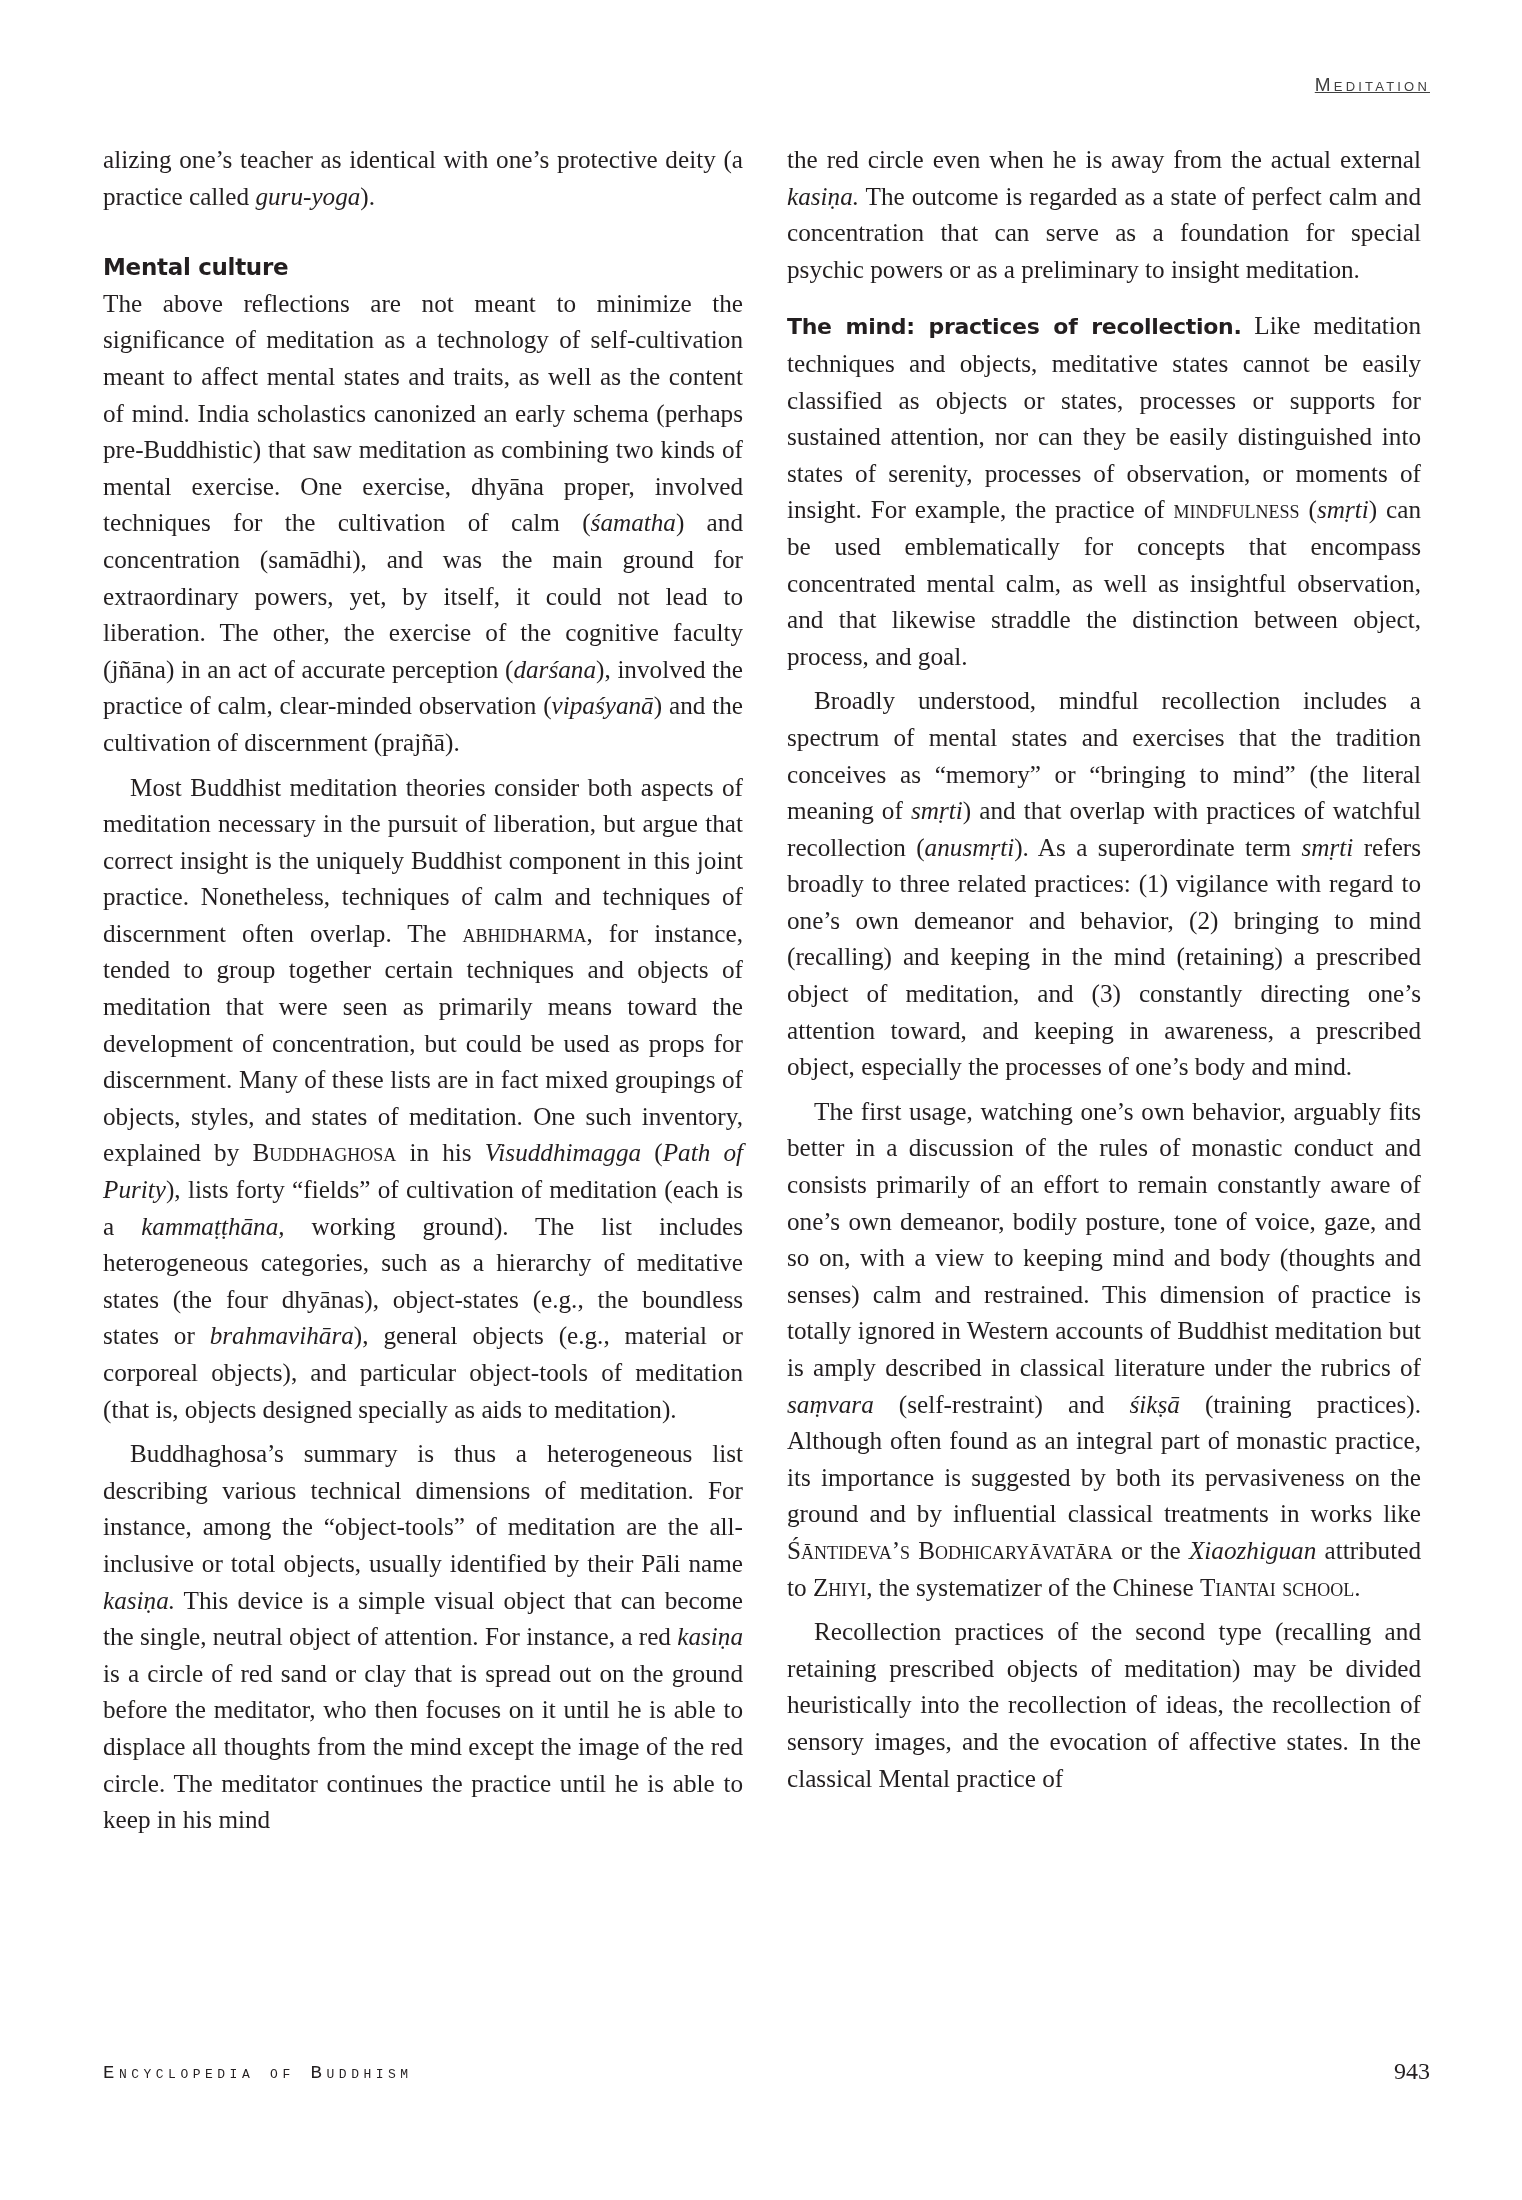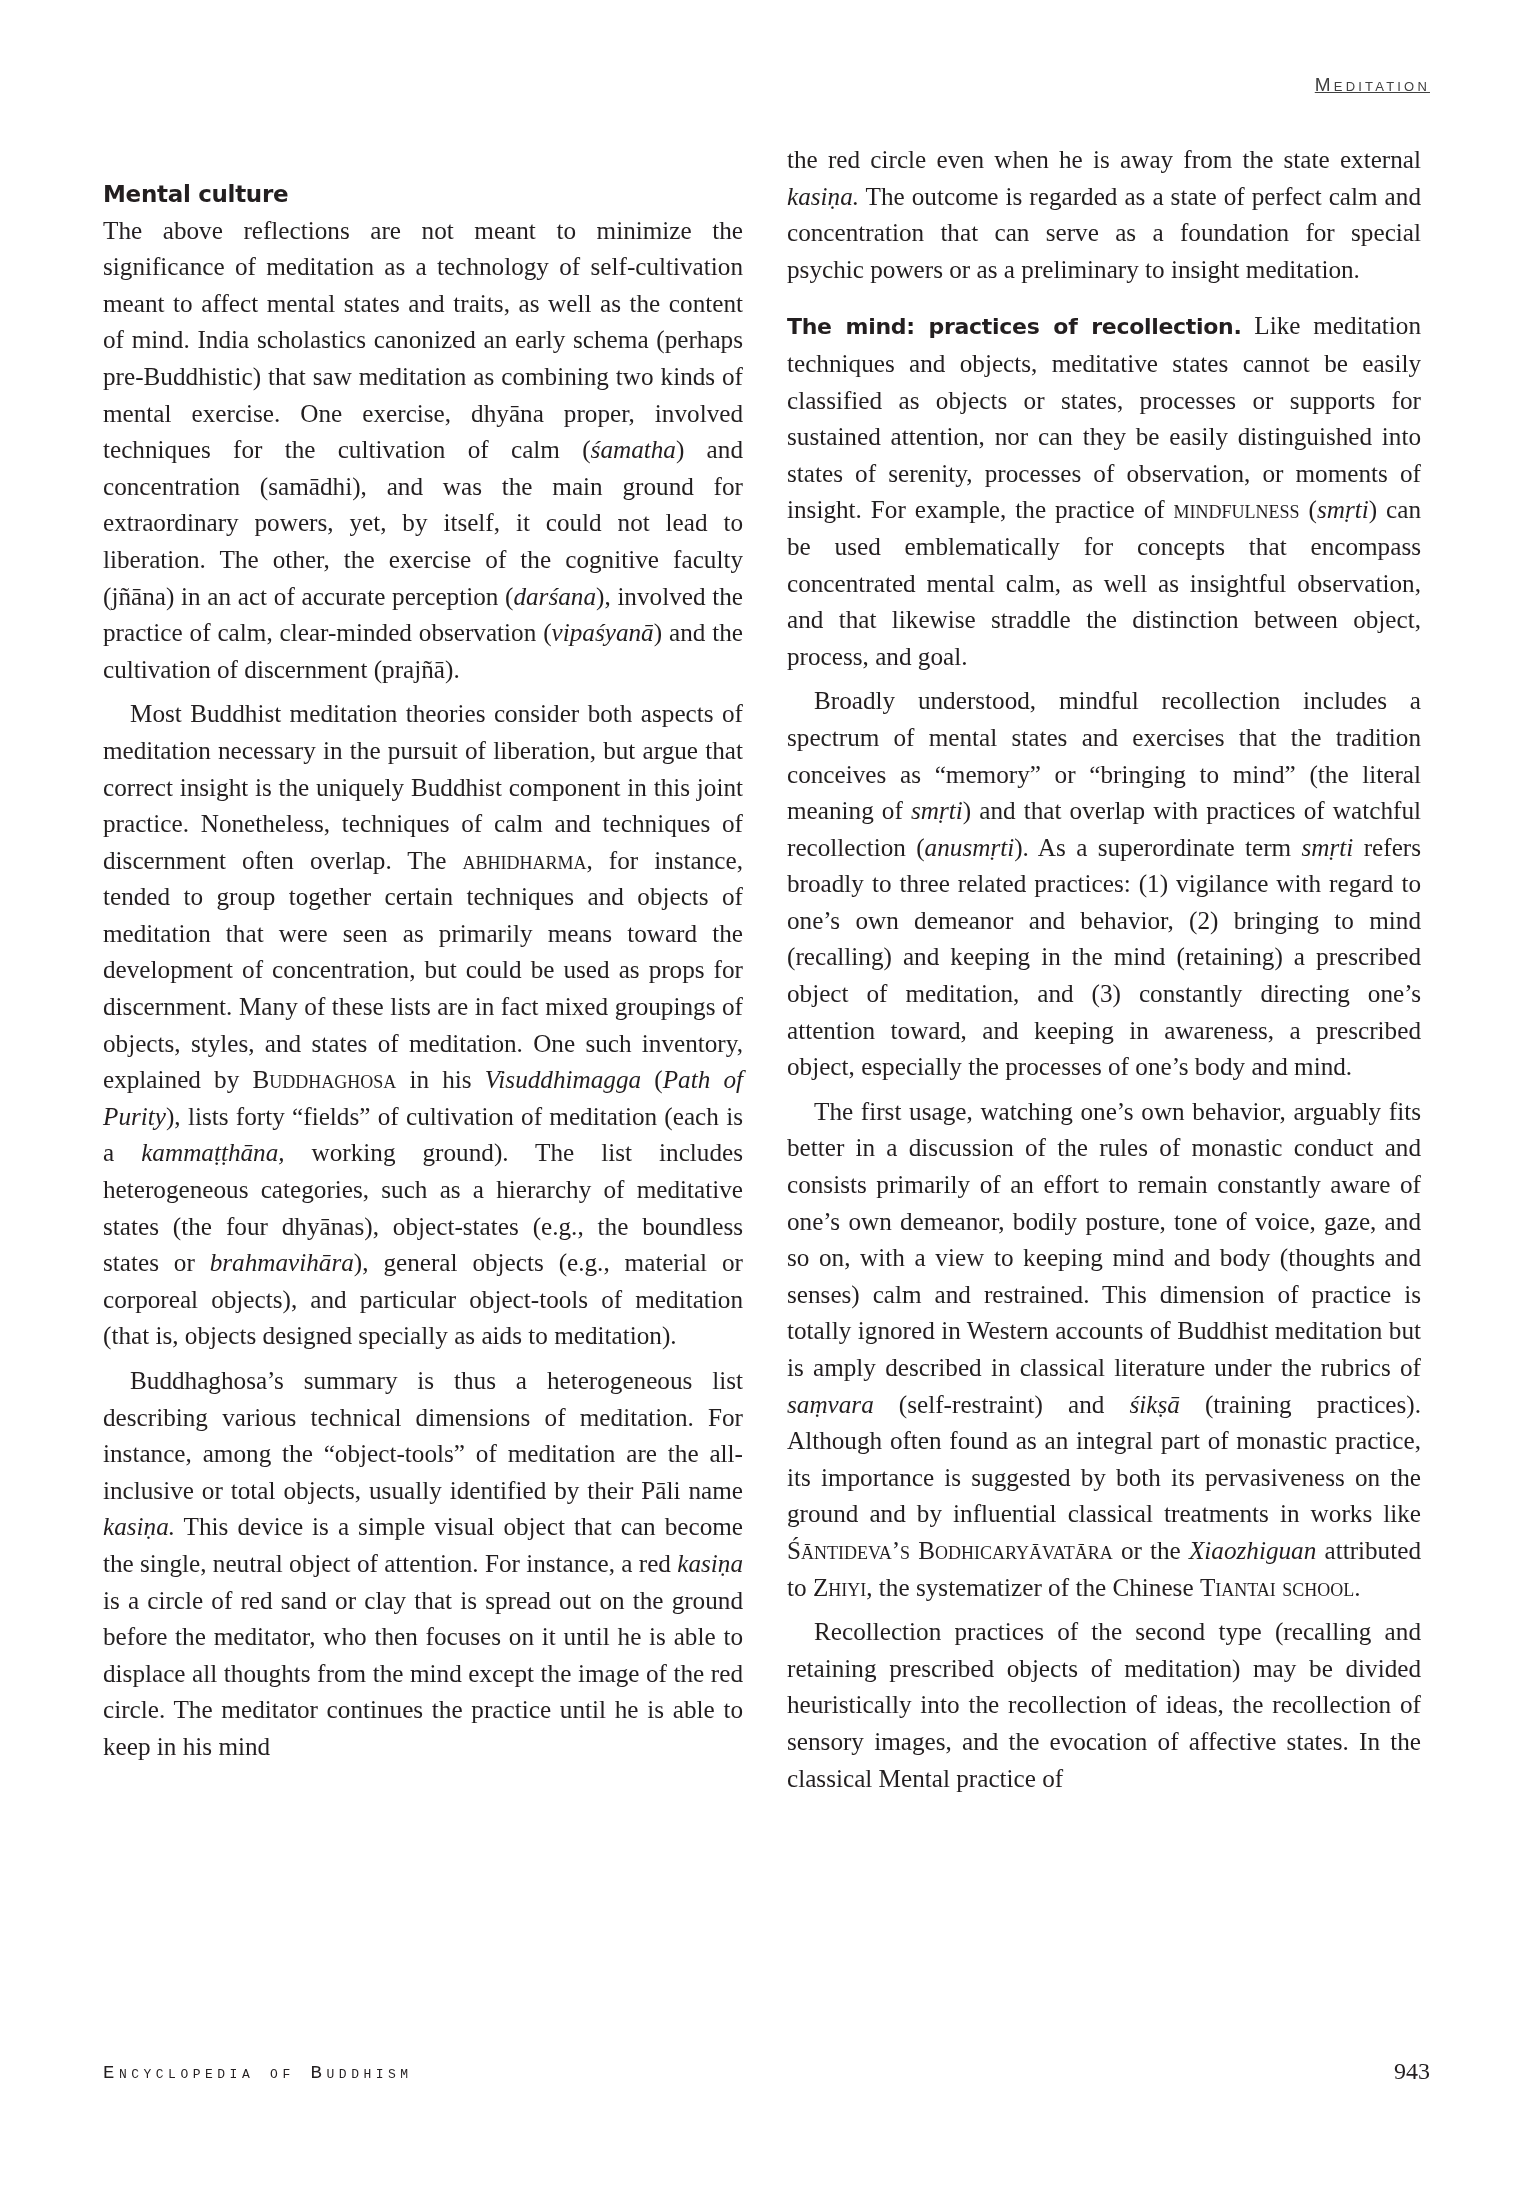--- a/index.html
+++ b/index.html
@@ -37,32 +37,33 @@
     position: absolute; top: 2058px; right: 92px;
     font-family: "Liberation Serif", serif; font-size: 24px;
   }
 </style>
 </head>
 <body>
 
 <div class="running-head">Meditation</div>
 
 <div class="column col-left">
+  <p class="noindent"><span>alizing one’s teacher as identical with one’s protective deity (a practice called </span><em>guru-yoga</em><span>).</span></p>
 
   <div class="section-heading">Mental culture</div>
 
   <p class="noindent"><span>The above reflections are not meant to minimize the significance of meditation as a technology of self-cultivation meant to affect mental states and traits, as well as the content of mind. India scholastics canonized an early schema (perhaps pre-Buddhistic) that saw meditation as combining two kinds of mental exercise. One exercise, dhyāna proper, involved techniques for the cultivation of calm (</span><em>śamatha</em><span>) and concentration (samādhi), and was the main ground for extraordinary powers, yet, by itself, it could not lead to liberation. The other, the exercise of the cognitive faculty (jñāna) in an act of accurate perception (</span><em>darśana</em><span>), involved the practice of calm, clear-minded observation (</span><em>vipaśyanā</em><span>) and the cultivation of discernment (prajñā).</span></p>
 
   <p><span>Most Buddhist meditation theories consider both aspects of meditation necessary in the pursuit of liberation, but argue that correct insight is the uniquely Buddhist component in this joint practice. Nonetheless, techniques of calm and techniques of discernment often overlap. The </span><span class="sc">abhidharma</span><span>, for instance, tended to group together certain techniques and objects of meditation that were seen as primarily means toward the development of concentration, but could be used as props for discernment. Many of these lists are in fact mixed groupings of objects, styles, and states of meditation. One such inventory, explained by </span><span class="sc">Buddhaghosa</span><span> in his </span><em>Visuddhimagga</em><span> (</span><em>Path of Purity</em><span>), lists forty “fields” of cultivation of meditation (each is a </span><em>kammaṭṭhāna,</em><span> working ground). The list includes heterogeneous categories, such as a hierarchy of meditative states (the four dhyānas), object-states (e.g., the boundless states or </span><em>brahmavihāra</em><span>), general objects (e.g., material or corporeal objects), and particular object-tools of meditation (that is, objects designed specially as aids to meditation).</span></p>
 
   <p><span>Buddhaghosa’s summary is thus a heterogeneous list describing various technical dimensions of meditation. For instance, among the “object-tools” of meditation are the all-inclusive or total objects, usually identified by their Pāli name </span><em>kasiṇa.</em><span> This device is a simple visual object that can become the single, neutral object of attention. For instance, a red </span><em>kasiṇa</em><span> is a circle of red sand or clay that is spread out on the ground before the meditator, who then focuses on it until he is able to displace all thoughts from the mind except the image of the red circle. The meditator continues the practice until he is able to keep in his mind</span></p>
 </div>
 
 <div class="column col-right">
-  <p class="noindent"><span>the red circle even when he is away from the state external </span><em>kasiṇa.</em><span> The outcome is regarded as a state of perfect calm and concentration that can serve as a foundation for special psychic powers or as a preliminary to insight meditation.</span></p>
+  <p class="noindent"><span>the red circle even when he is away from the actual external </span><em>kasiṇa.</em><span> The outcome is regarded as a state of perfect calm and concentration that can serve as a foundation for special psychic powers or as a preliminary to insight meditation.</span></p>
 
   <p class="noindent after-gap"><span class="run-in">The mind: practices of recollection.</span><span> Like meditation techniques and objects, meditative states cannot be easily classified as objects or states, processes or supports for sustained attention, nor can they be easily distinguished into states of serenity, processes of observation, or moments of insight. For example, the practice of </span><span class="sc">mindfulness</span><span> (</span><em>smṛti</em><span>) can be used emblematically for concepts that encompass concentrated mental calm, as well as insightful observation, and that likewise straddle the distinction between object, process, and goal.</span></p>
 
   <p><span>Broadly understood, mindful recollection includes a spectrum of mental states and exercises that the tradition conceives as “memory” or “bringing to mind” (the literal meaning of </span><em>smṛti</em><span>) and that overlap with practices of watchful recollection (</span><em>anusmṛti</em><span>). As a superordinate term </span><em>smṛti</em><span> refers broadly to three related practices: (1) vigilance with regard to one’s own demeanor and behavior, (2) bringing to mind (recalling) and keeping in the mind (retaining) a prescribed object of meditation, and (3) constantly directing one’s attention toward, and keeping in awareness, a prescribed object, especially the processes of one’s body and mind.</span></p>
 
   <p><span>The first usage, watching one’s own behavior, arguably fits better in a discussion of the rules of monastic conduct and consists primarily of an effort to remain constantly aware of one’s own demeanor, bodily posture, tone of voice, gaze, and so on, with a view to keeping mind and body (thoughts and senses) calm and restrained. This dimension of practice is totally ignored in Western accounts of Buddhist meditation but is amply described in classical literature under the rubrics of </span><em>saṃvara</em><span> (self-restraint) and </span><em>śikṣā</em><span> (training practices). Although often found as an integral part of monastic practice, its importance is suggested by both its pervasiveness on the ground and by influential classical treatments in works like </span><span class="sc">Śāntideva’s Bodhicaryāvatāra</span><span> or the </span><em>Xiaozhiguan</em><span> attributed to </span><span class="sc">Zhiyi</span><span>, the systematizer of the Chinese </span><span class="sc">Tiantai school</span><span>.</span></p>
 
   <p><span>Recollection practices of the second type (recalling and retaining prescribed objects of meditation) may be divided heuristically into the recollection of ideas, the recollection of sensory images, and the evocation of affective states. In the classical Mental practice of</span></p>
 </div>
 

